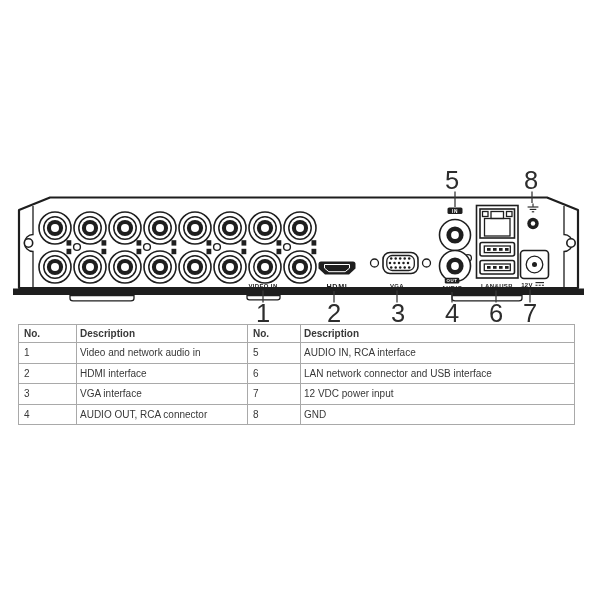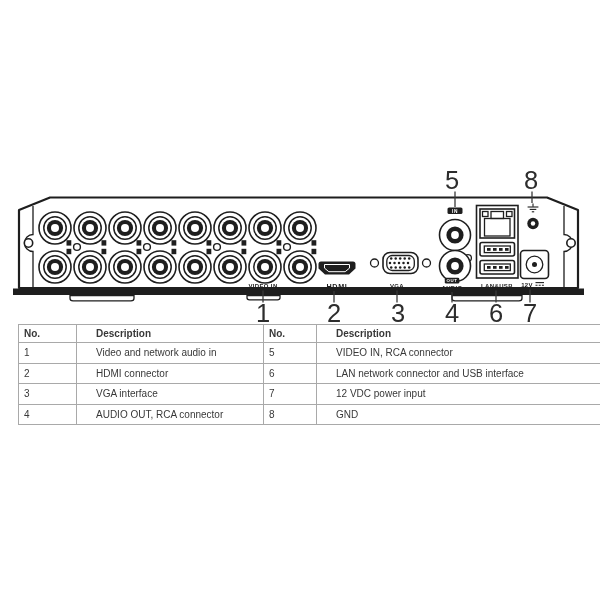--- a/index.html
+++ b/index.html
@@ -18,21 +18,21 @@
   .badge-label{font:bold 4.8px "Liberation Sans",sans-serif;fill:#ffffff;letter-spacing:0.5px;}
   text{text-anchor:middle;}
   
   #spec-table{position:absolute;left:18px;top:324px;width:528px;
     border-collapse:collapse;table-layout:fixed;
     font-family:"Liberation Sans",sans-serif;font-size:10px;color:#383838;}
   #spec-table th,#spec-table td{border:1px solid #a9a9a9;padding:0 2px 0 5px;
     height:19.5px;text-align:left;vertical-align:middle;white-space:nowrap;
     overflow:hidden;}
   #spec-table th{font-weight:bold;height:17px;}
-  #spec-table .desc{padding-left:19px;}
+  #spec-table .desc{padding-left:3px;}
   .w-no1{width:50px;} .w-desc1{width:165px;} .w-no2{width:45px;} .w-desc2{width:268px;}
 </style>
 </head>
 <body>
 
 <svg id="device-svg" width="600" height="340" viewBox="0 0 600 340">
 
   <g>
     <path class="ln" d="M19,210 L50,197.5 L547,197.5 L578,210 L578,288 L19,288 Z"></path>
     <path class="lnthin" d="M33,206 V234.5 A8.5,8.5 0 0 0 33,251.5 V287"></path>
@@ -297,25 +297,25 @@
       <th class="w-desc1 desc">Description</th>
       <th class="w-no2">No.</th>
       <th class="w-desc2 desc">Description</th>
     </tr>
   </thead>
   <tbody>
     <tr>
       <td>1</td>
       <td class="desc">Video and network audio in</td>
       <td>5</td>
-      <td class="desc">VIDEO IN, RCA connector</td>
+      <td class="desc">AUDIO IN, RCA interface</td>
     </tr>
     <tr>
       <td>2</td>
-      <td class="desc">HDMI connector</td>
+      <td class="desc">HDMI interface</td>
       <td>6</td>
       <td class="desc">LAN network connector and USB interface</td>
     </tr>
     <tr>
       <td>3</td>
       <td class="desc">VGA interface</td>
       <td>7</td>
       <td class="desc">12 VDC power input</td>
     </tr>
     <tr>

